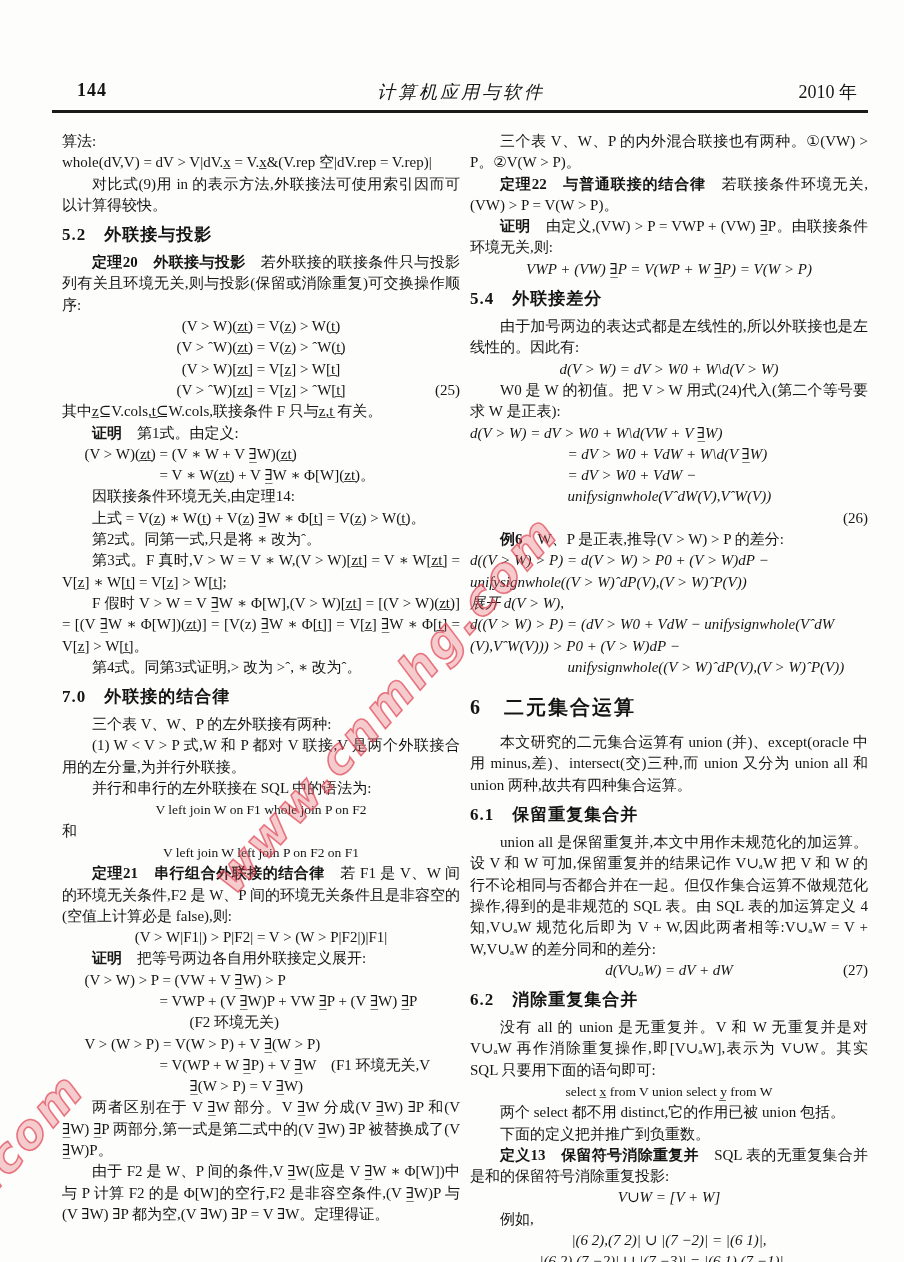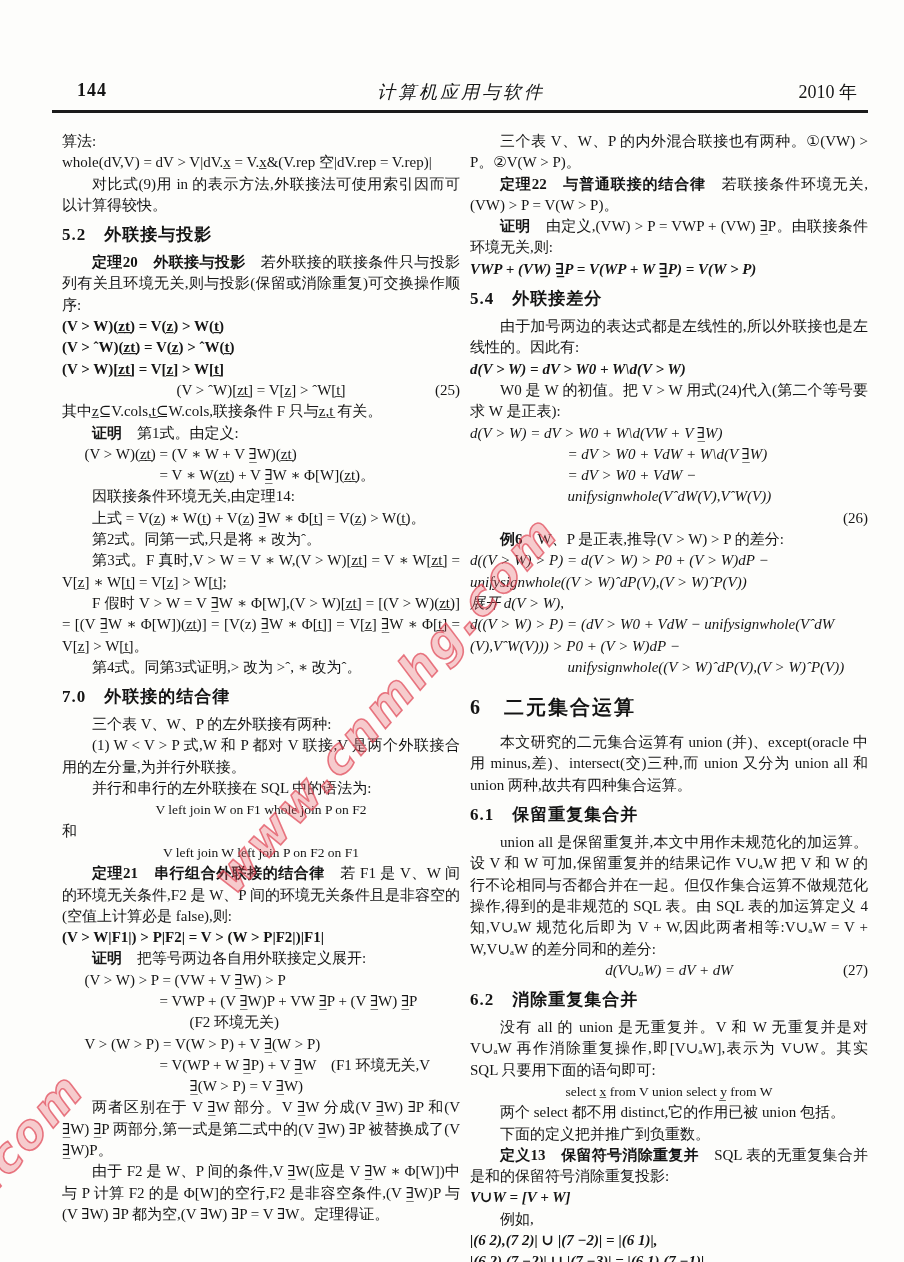--- a/index.html
+++ b/index.html
@@ -16,21 +16,21 @@
   .col{position:absolute;top:131px;width:398px;font-size:15px;line-height:21.3px;text-align:justify;}
   .col-left{left:62px;}
   .col-right{left:470px;}
   .para{text-align:justify;}
   .para.indent{text-indent:2em;}
   .lead{font-weight:bold;}
   .h2{font-weight:bold;font-size:17px;line-height:24px;margin:7px 0 5px 0;text-align:left;letter-spacing:1px;}
   .h1{font-weight:bold;font-size:20px;line-height:26px;margin:16px 0 12px 0;text-align:left;letter-spacing:2px;}
   .fline{text-align:left;}
   .col-right .fline,.col-right .fline .lead{font-style:italic;}
-  .fline.center{text-align:left;font-style:normal;font-weight:bold;}
+  .fline.center{text-align:center;font-style:normal;}
   .col-right .fline.center{font-style:italic;}
   .fline.right{text-align:right;font-style:normal;}
   .fline.ind1{padding-left:1.5em;}
   .fline.ind2{padding-left:6.5em;text-align:left;}
   .fline.ind3{padding-left:8.5em;text-align:left;}
   .fline.eq{position:relative;text-align:center;}
   .eqnum{position:absolute;right:0;font-style:normal;}
   .code{text-align:center;font-size:13.5px;line-height:21.3px;}
   
   .watermark{position:absolute;font-family:"DejaVu Sans","Liberation Sans",sans-serif;

